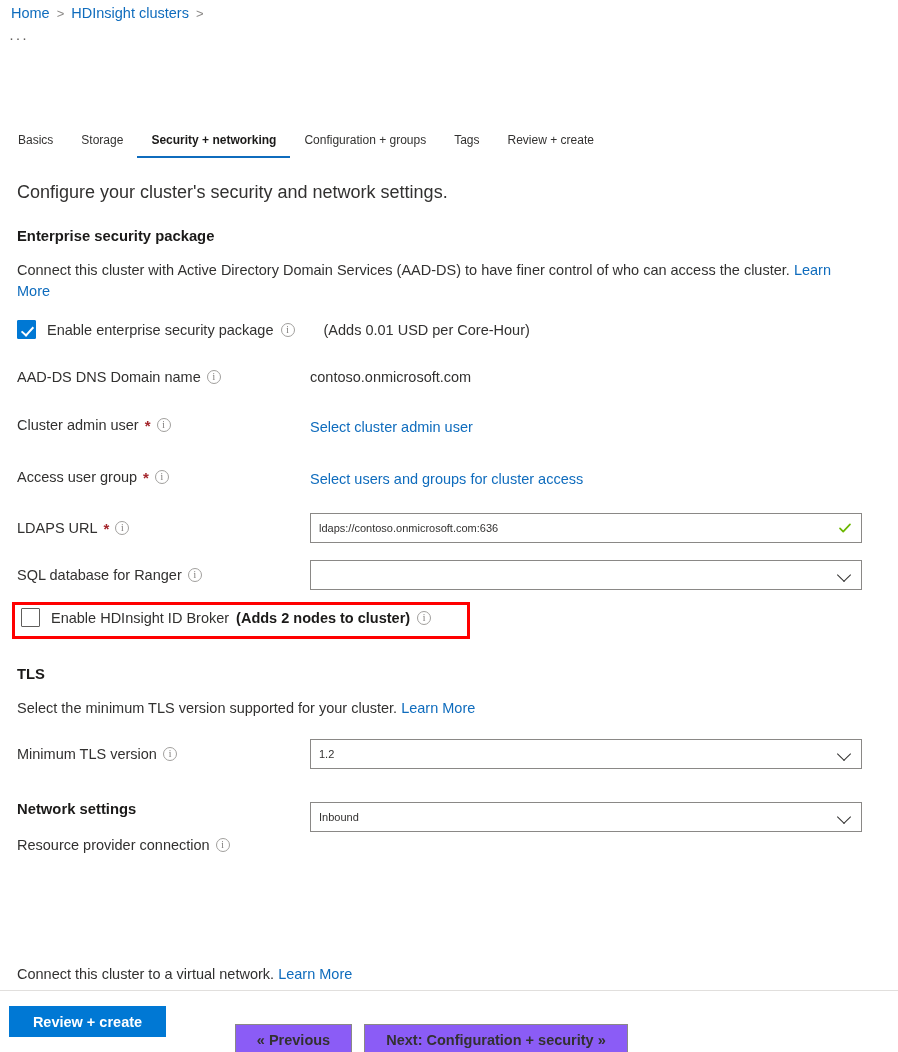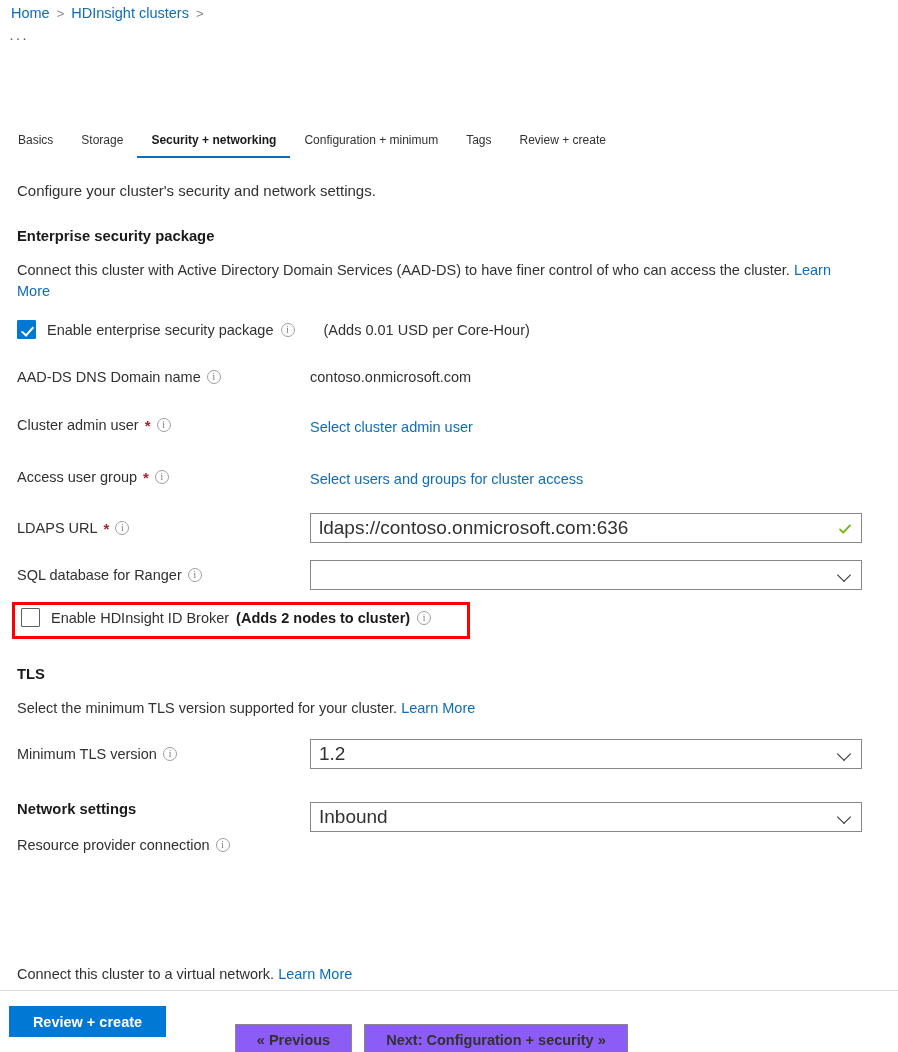--- a/index.html
+++ b/index.html
@@ -43,21 +43,21 @@
   }
   .tab {
     font-size: 12px; color: #323130; padding: 0 14px 9px 14px;
     cursor: pointer; white-space: nowrap; border-bottom: 2px solid transparent;
   }
   .tab:first-child { padding-left: 5px; }
   .tab.active { font-weight: bold; color: #1b1a19; border-bottom: 2px solid #0f6cbd; }
 
   .subtitle {
     position: absolute; left: 17px; top: 182px;
-    font-size: 15px; color: #323130;
+    font-size: 18px; color: #323130;
   }
 
   
   .sec-head {
     position: absolute; left: 17px;
     font-size: 14.8px; font-weight: bold; color: #1b1a19;
   }
   .sec-desc {
     position: absolute; left: 17px;
     font-size: 14.5px; color: #323130; line-height: 21px;
@@ -88,21 +88,21 @@
   .val {
     position: absolute; left: 310px; font-size: 14.5px; color: #323130;
   }
   .val.linkish { color: #0f6cbd; cursor: pointer; }
 
   
   .field {
     position: absolute; left: 310px; width: 552px; height: 30px;
     border: 1px solid #8a8886; background: #ffffff;
     display: flex; align-items: center; padding: 0 8px;
-    font-size: 19px; color: #323130;
+    font-size: 11px; color: #323130;
   }
   .field .txt { flex: 1; white-space: nowrap; overflow: hidden; }
   .chk-ok {
     width: 16px; height: 16px; flex: 0 0 auto; position: relative;
   }
   .caret {
     width: 16px; height: 16px; flex: 0 0 auto; position: relative;
   }
   .caret::before {
     content: ""; position: absolute; left: 2px; top: 3px;
@@ -162,21 +162,21 @@
   </div>
 
   <div class="title-row">
     <span class="ellipsis-btn">···</span>
   </div>
 
   <div class="tabs">
     <div class="tab">Basics</div>
     <div class="tab">Storage</div>
     <div class="tab active">Security + networking</div>
-    <div class="tab">Configuration + minimum</div>
+    <div class="tab">Configuration + groups</div>
     <div class="tab">Tags</div>
     <div class="tab">Review + create</div>
   </div>
 
   <div class="subtitle">Configure your cluster's security and network settings.</div>
 
   <div class="sec-head" style="top:228px;">Enterprise security package</div>
 
   <div class="sec-desc" style="top:260px; width:845px;">
     <span>Connect this cluster with Active Directory Domain Services (AAD-DS) to have finer control of who can access the cluster.</span>

